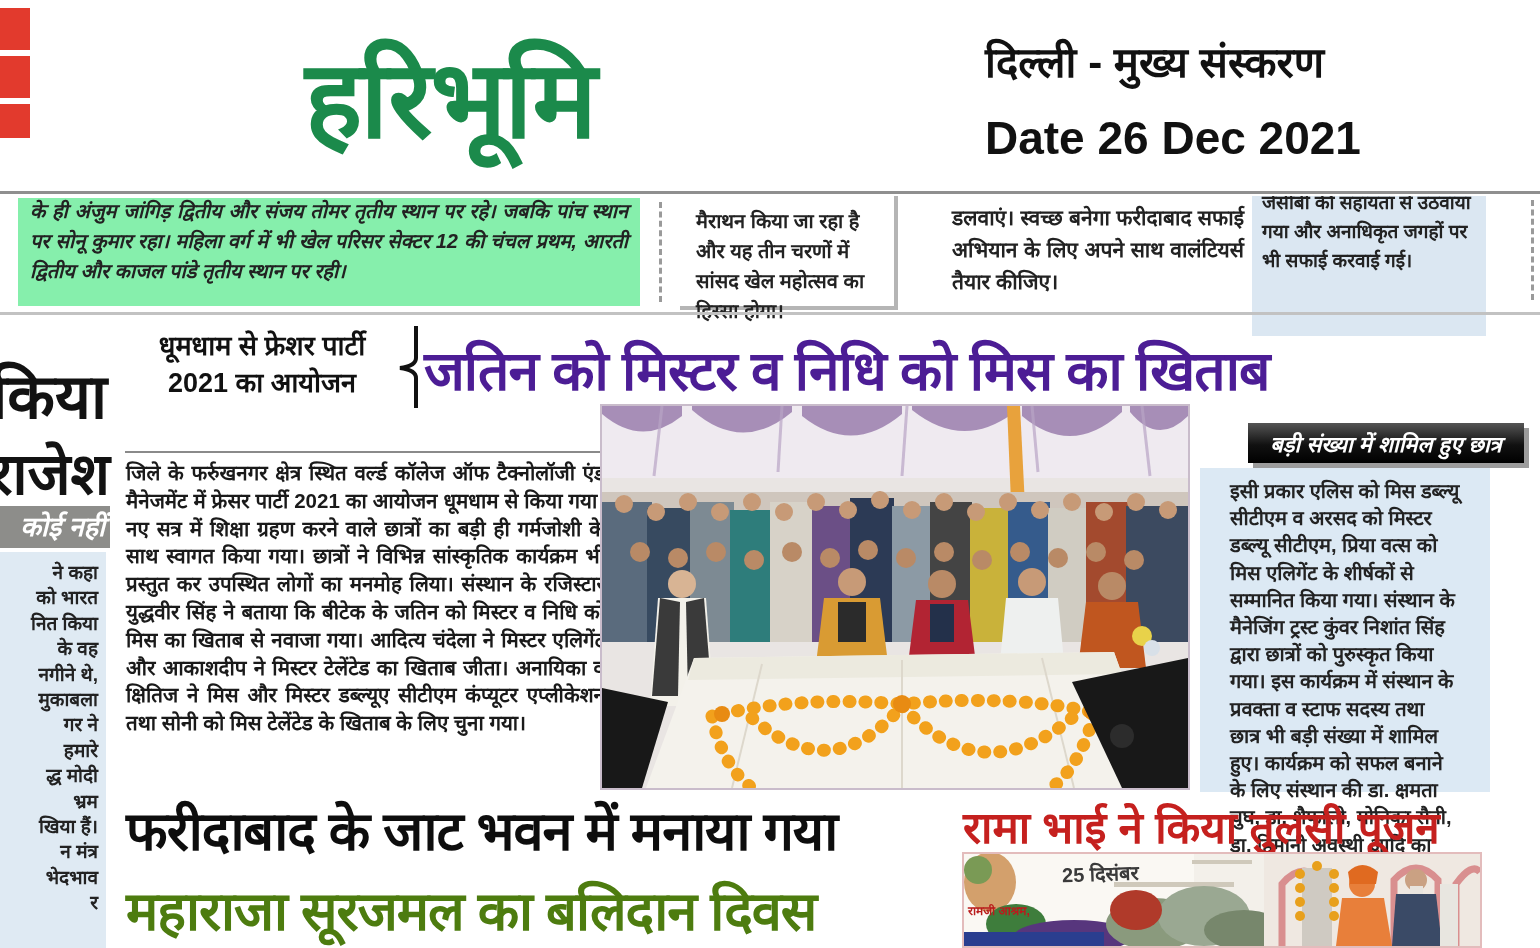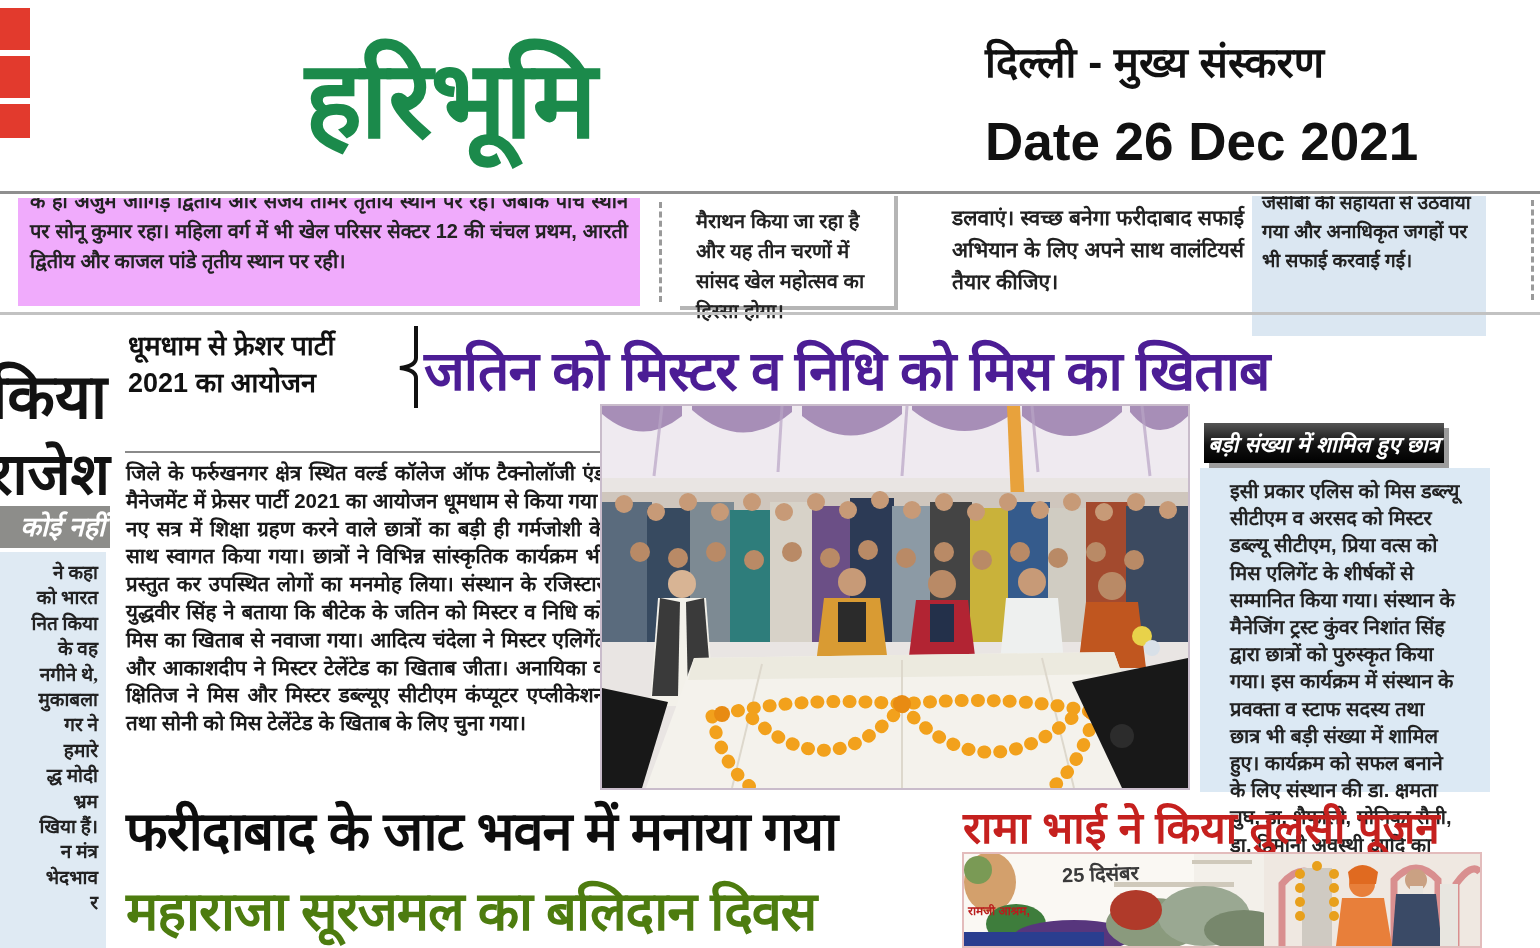--- a/index.html
+++ b/index.html
@@ -15,30 +15,30 @@
   #red1 { top:8px;   height:42px; }
   #red2 { top:56px;  height:42px; }
   #red3 { top:104px; height:34px; }
   #masthead {
     position:absolute; left:150px; top:8px; width:600px; height:175px;
     display:flex; align-items:center; justify-content:center;
     font-size:108px; font-weight:800; color:#1b8a4b; letter-spacing:-2px;
   }
   #edition-block { position:absolute; left:985px; top:32px; width:540px; }
   #edition-line { font-size:42px; font-weight:600; color:#111; }
-  #date-line { font-size:53px; font-weight:600; color:#111; margin-top:22px; }
+  #date-line { font-size:46px; font-weight:600; color:#111; margin-top:22px; }
   .hrule { position:absolute; left:0; right:0; background:#9a9a9a; }
   #rule-top { top:191px; height:3px; background:#8f8f8f; }
   #rule-strip-bottom { top:312px; height:3px; background:#c2c2c2; }
 
   
   .strip-col { position:absolute; font-weight:700; color:#222; }
   #strip-col1 {
     left:18px; top:198px; width:622px; height:108px; overflow:hidden;
-    background:#f0abfc; padding:0 12px; font-size:20px; line-height:30px;
+    background:#86efac; padding:10px 12px; font-size:20px; line-height:30px;font-style:italic;
   }
   #strip-col1 .inner { margin-top:-12px; text-align:justify; }
   .vdash { position:absolute; border-left:3px dashed #9a9a9a; }
   #dash1 { left:659px; top:202px; height:100px; }
   #dash2 { left:1531px; top:200px; height:100px; }
   #strip-col2 {
     left:680px; top:196px; width:218px; height:114px;
     border-right:4px solid #b5b5b5; border-bottom:4px solid #b5b5b5;
     padding:10px 6px 0 16px; font-size:20px; line-height:30px;
   }
@@ -56,25 +56,25 @@
     font-size:58px; font-weight:800; color:#121212; }
   #left-banner {
     position:absolute; left:-20px; top:506px; width:130px; height:42px;
     background:#8d8d8a; color:#fff; font-size:27px; font-weight:800; font-style:italic;
     text-align:right; line-height:42px; padding-right:5px;
   }
   #left-frag {
     position:absolute; left:0; top:552px; width:106px; height:396px;
     background:#dfeaf3; padding:8px 8px 0 0;
     font-size:19px; line-height:25.4px; font-weight:700; color:#222;
-    text-align:right; white-space:pre-line;font-family:Liberation Serif, serif;
-  }
-
-  
-  #kicker { position:absolute; left:128px; top:328px; width:268px; text-align:left;
+    text-align:right; white-space:pre-line;
+  }
+
+  
+  #kicker { position:absolute; left:128px; top:328px; width:268px; text-align:center;
     font-size:27px; font-weight:700; line-height:37px; color:#111; }
   #brace { position:absolute; left:392px; top:324px; }
   #byline { position:absolute; left:128px; top:412px; width:400px; text-align:center;
     font-size:23px; font-weight:700; color:#111; }
   #byline .arrows { font-size:17px; letter-spacing:-3px; margin:0 7px 0 9px; color:#333; }
   #rule-byline { position:absolute; left:125px; top:451px; width:478px; height:2px; background:#8a8a8a; }
   #headline {
     position:absolute; left:424px; top:331px; width:1116px;
     font-size:55px; font-weight:800; letter-spacing:-1px; color:#4c1d95; white-space:nowrap;
   }
@@ -85,21 +85,21 @@
   }
 
   
   #main-photo {
     position:absolute; left:600px; top:404px; width:590px; height:386px;
     border:2px solid #c9bccb; background:#e9e5e3;
   }
 
   
   #sidebar-header {
-    position:absolute; left:1204px; top:423px; width:240px; height:40px;
+    position:absolute; left:1248px; top:423px; width:276px; height:40px;
     background:linear-gradient(180deg,#555 0%,#111 55%,#000 100%);
     box-shadow:5px 5px 0 #9c9c9c;
     color:#fff; font-size:22px; font-weight:800; font-style:italic;
     display:flex; align-items:center; justify-content:center;
   }
   #sidebar-body {
     position:absolute; left:1200px; top:468px; width:290px; height:324px;
     background:#dce9f4; padding:10px 30px;
     font-size:20px; line-height:27.2px; font-weight:700; color:#222;
   }

